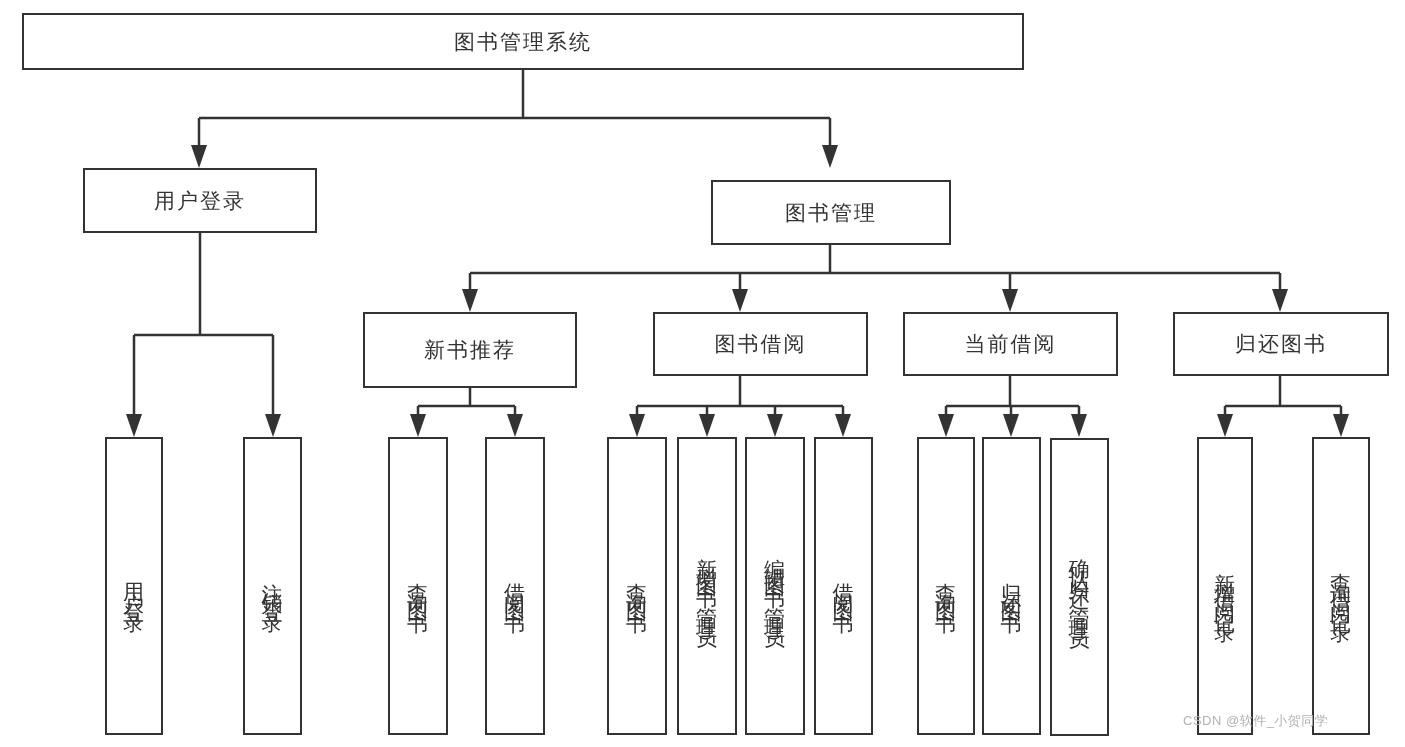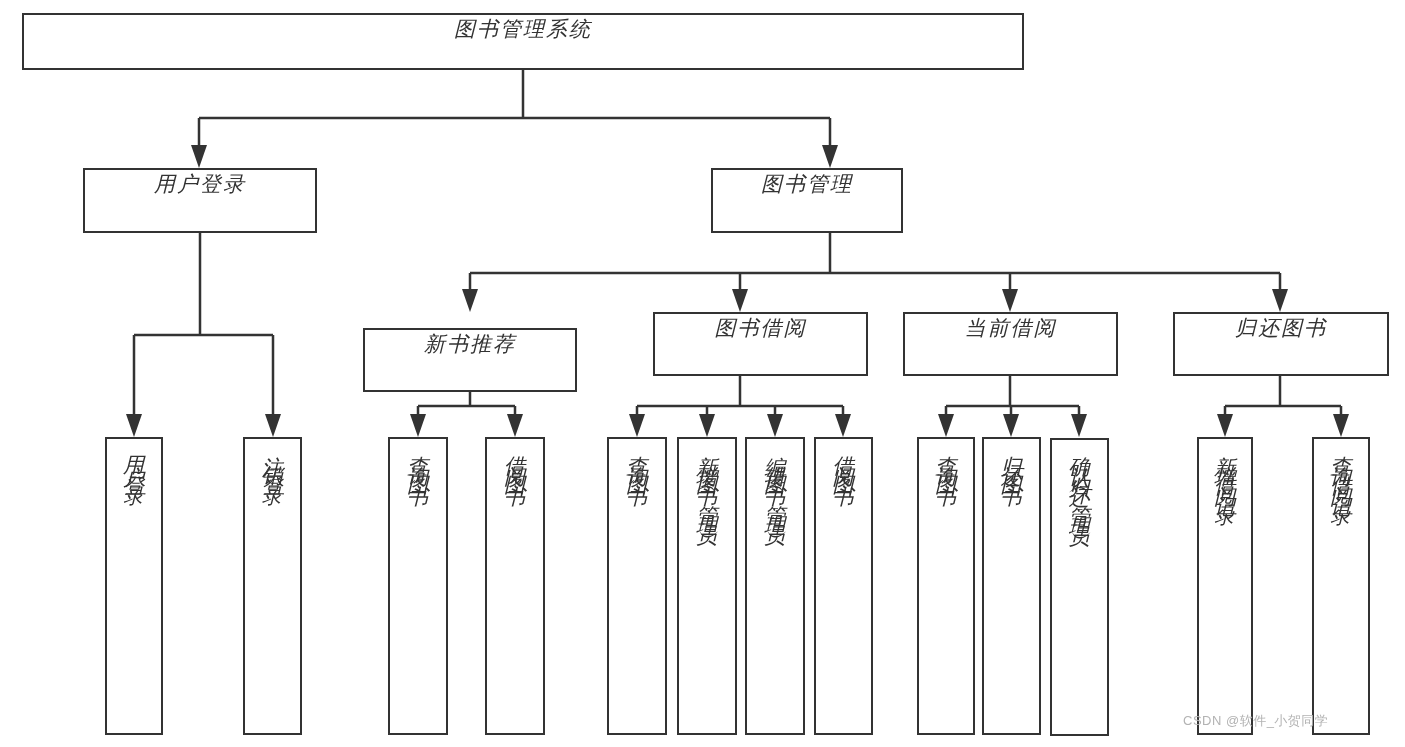--- a/index.html
+++ b/index.html
@@ -24,24 +24,23 @@
     left: 0; top: 0;
     width: 1405px; height: 747px;
   }
   .conn { stroke: var(--line); stroke-width: 2.5; fill: none; }
   .arrow { fill: var(--line); stroke: none; }
   .box {
     position: absolute;
     border: 2.5px solid var(--line);
     background: var(--box-fill);
     display: flex;
-    align-items: flex-start;
+    align-items: center;
     justify-content: center;
     color: var(--text);
-    font-style: italic;
   }
   .hnode { font-size: 21px; letter-spacing: 2px; }
   .leaf span {
     writing-mode: vertical-rl;
     font-size: 21px;
     letter-spacing: 10px;
     line-height: 1.1;
     color: var(--text);
   }
   .watermark {
@@ -95,25 +94,25 @@
     <polygon class="arrow" points="1333,414 1349,414 1341,437"></polygon>
   </svg>
 
   <div class="box hnode" style="left:22px; top:13px; width:1002px; height:57px;">
     <span>图书管理系统</span>
   </div>
 
   <div class="box hnode" style="left:83px; top:168px; width:234px; height:65px;">
     <span>用户登录</span>
   </div>
-  <div class="box hnode" style="left:711px; top:168px; width:192px; height:65px;">
+  <div class="box hnode" style="left:711px; top:180px; width:240px; height:65px;">
     <span>图书管理</span>
   </div>
 
-  <div class="box hnode" style="left:363px; top:328px; width:214px; height:64px;">
+  <div class="box hnode" style="left:363px; top:312px; width:214px; height:76px;">
     <span>新书推荐</span>
   </div>
   <div class="box hnode" style="left:633px; top:312px; width:215px; height:64px;margin-left:20px;">
     <span>图书借阅</span>
   </div>
   <div class="box hnode" style="left:903px; top:312px; width:215px; height:64px;">
     <span>当前借阅</span>
   </div>
   <div class="box hnode" style="left:1173px; top:312px; width:216px; height:64px;">
     <span>归还图书</span>

